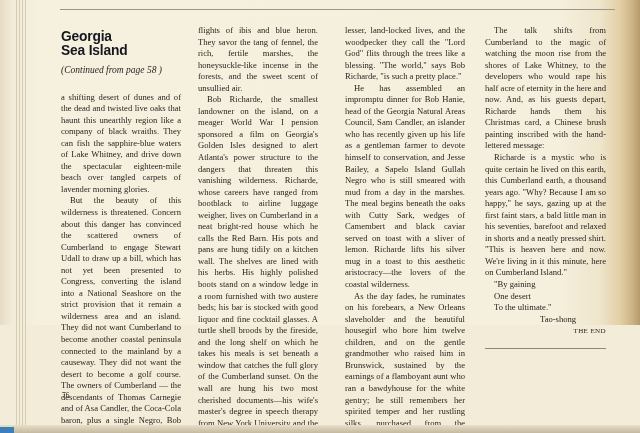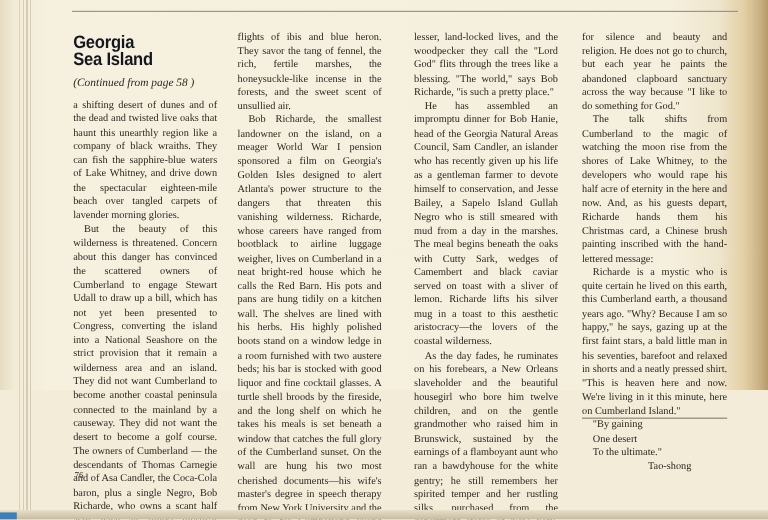--- a/index.html
+++ b/index.html
@@ -31,21 +31,21 @@
     position:absolute; top:0; width:120px;
     font-size:8.6px; line-height:11.55px; text-align:justify;
     hyphens:manual;
   }
   .col p { margin:0; text-indent:9px; }
   .col p.noindent { text-indent:0; }
   #c1 { left:61px; top:65px; }
   #c2 { left:198px; top:25px; }
   #c3 { left:345px; top:25px; }
   #c4 { left:485px; top:25px; width:121px; }
-  .cont { font-style:italic; font-size:9.5px; display:block; margin-bottom:5px; }
+  .cont { font-style:italic; font-size:9.5px; display:block; margin-bottom:15px; }
   .poem { margin:0 0 0 15px; text-indent:0; }
   .poem span { display:block; line-height:11.5px; }
   .attrib { display:block; text-indent:0; padding-left:55px; }
   .end { display:block; text-align:right; font-size:7px; letter-spacing:.4px; margin-top:1px; }
   .end-rule { position:absolute; left:485px; top:348px; width:121px; height:1px; background:#8d877c; }
   .footnote {
     position:absolute; left:485px; top:362px; width:121px;
     font-style:italic; font-size:8.4px; line-height:11.3px; text-align:justify;
   }
   .pagenum { position:absolute; left:62px; top:391px; font-size:7.5px;text-align:right; }
@@ -77,29 +77,29 @@
 
   </div>
 
   <div class="col" id="c3">
     <p class="noindent">lesser, land-locked lives, and the woodpecker they call the "Lord God" flits through the trees like a blessing. "The world," says Bob Richarde, "is such a pretty place."</p>
     <p>He has assembled an impromptu dinner for Bob Hanie, head of the Georgia Natural Areas Council, Sam Candler, an islander who has recently given up his life as a gentleman farmer to devote himself to conservation, and Jesse Bailey, a Sapelo Island Gullah Negro who is still smeared with mud from a day in the marshes. The meal begins beneath the oaks with Cutty Sark, wedges of Camembert and black caviar served on toast with a sliver of lemon. Richarde lifts his silver mug in a toast to this aesthetic aristocracy—the lovers of the coastal wilderness.</p>
     <p>As the day fades, he ruminates on his forebears, a New Orleans slaveholder and the beautiful housegirl who bore him twelve children, and on the gentle grandmother who raised him in Brunswick, sustained by the earnings of a flamboyant aunt who ran a bawdyhouse for the white gentry; he still remembers her spirited temper and her rustling silks, purchased from the department stores of New York. He speaks of the Camden County rednecks who have tried to run him off the island, of his philosophy of work —"eight months a year is enough for any man"—of man's need for solitude,</p>
   </div>
 
   <div class="col" id="c4">
-    <p class="noindent">for silence and beauty and religion. He does not go to church, but each year he paints the abandoned clapboard sanctuary across the way because "I like to do something for God."</p>
     <p>The talk shifts from Cumberland to the magic of watching the moon rise from the shores of Lake Whitney, to the developers who would rape his half acre of eternity in the here and now. And, as his guests depart, Richarde hands them his Christmas card, a Chinese brush painting inscribed with the hand-lettered message:</p>
     <p>Richarde is a mystic who is quite certain he lived on this earth, this Cumberland earth, a thousand years ago. "Why? Because I am so happy," he says, gazing up at the first faint stars, a bald little man in his seventies, barefoot and relaxed in shorts and a neatly pressed shirt. "This is heaven here and now. We're living in it this minute, here on Cumberland Island."</p>
     <p class="poem">
       <span>"By gaining</span>
       <span>One desert</span>
       <span>To the ultimate."</span>
       <span class="attrib">Tao-shong</span>
     </p>
+    <span class="end">THE END</span>
   </div>
 
   <div class="end-rule"></div>
 
   <div class="pagenum">76</div>
   <div class="bottom-edge"></div>
   <div class="ink-blue"></div>
 </div>
 
 </body></html>

